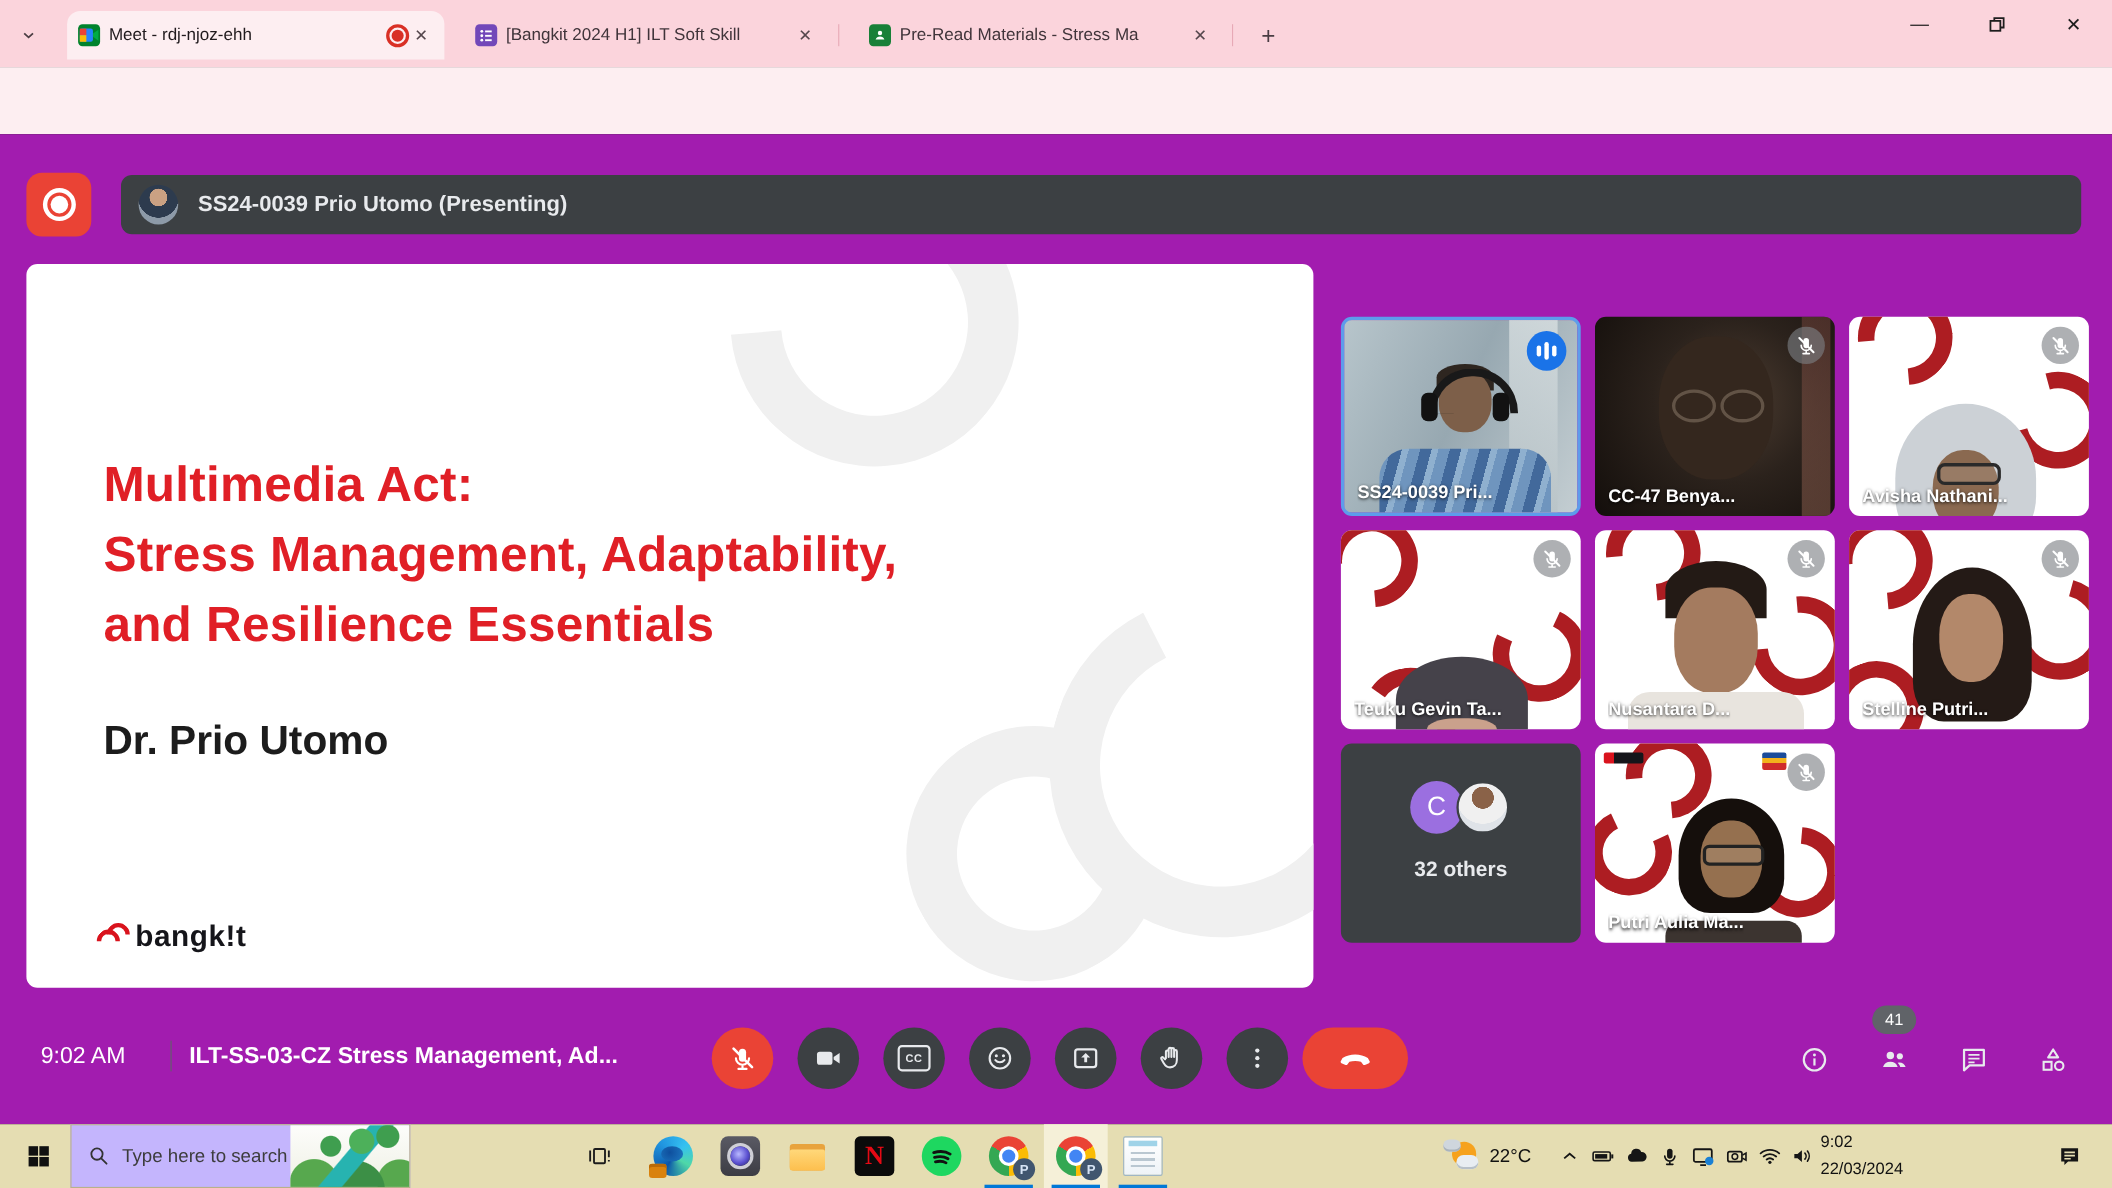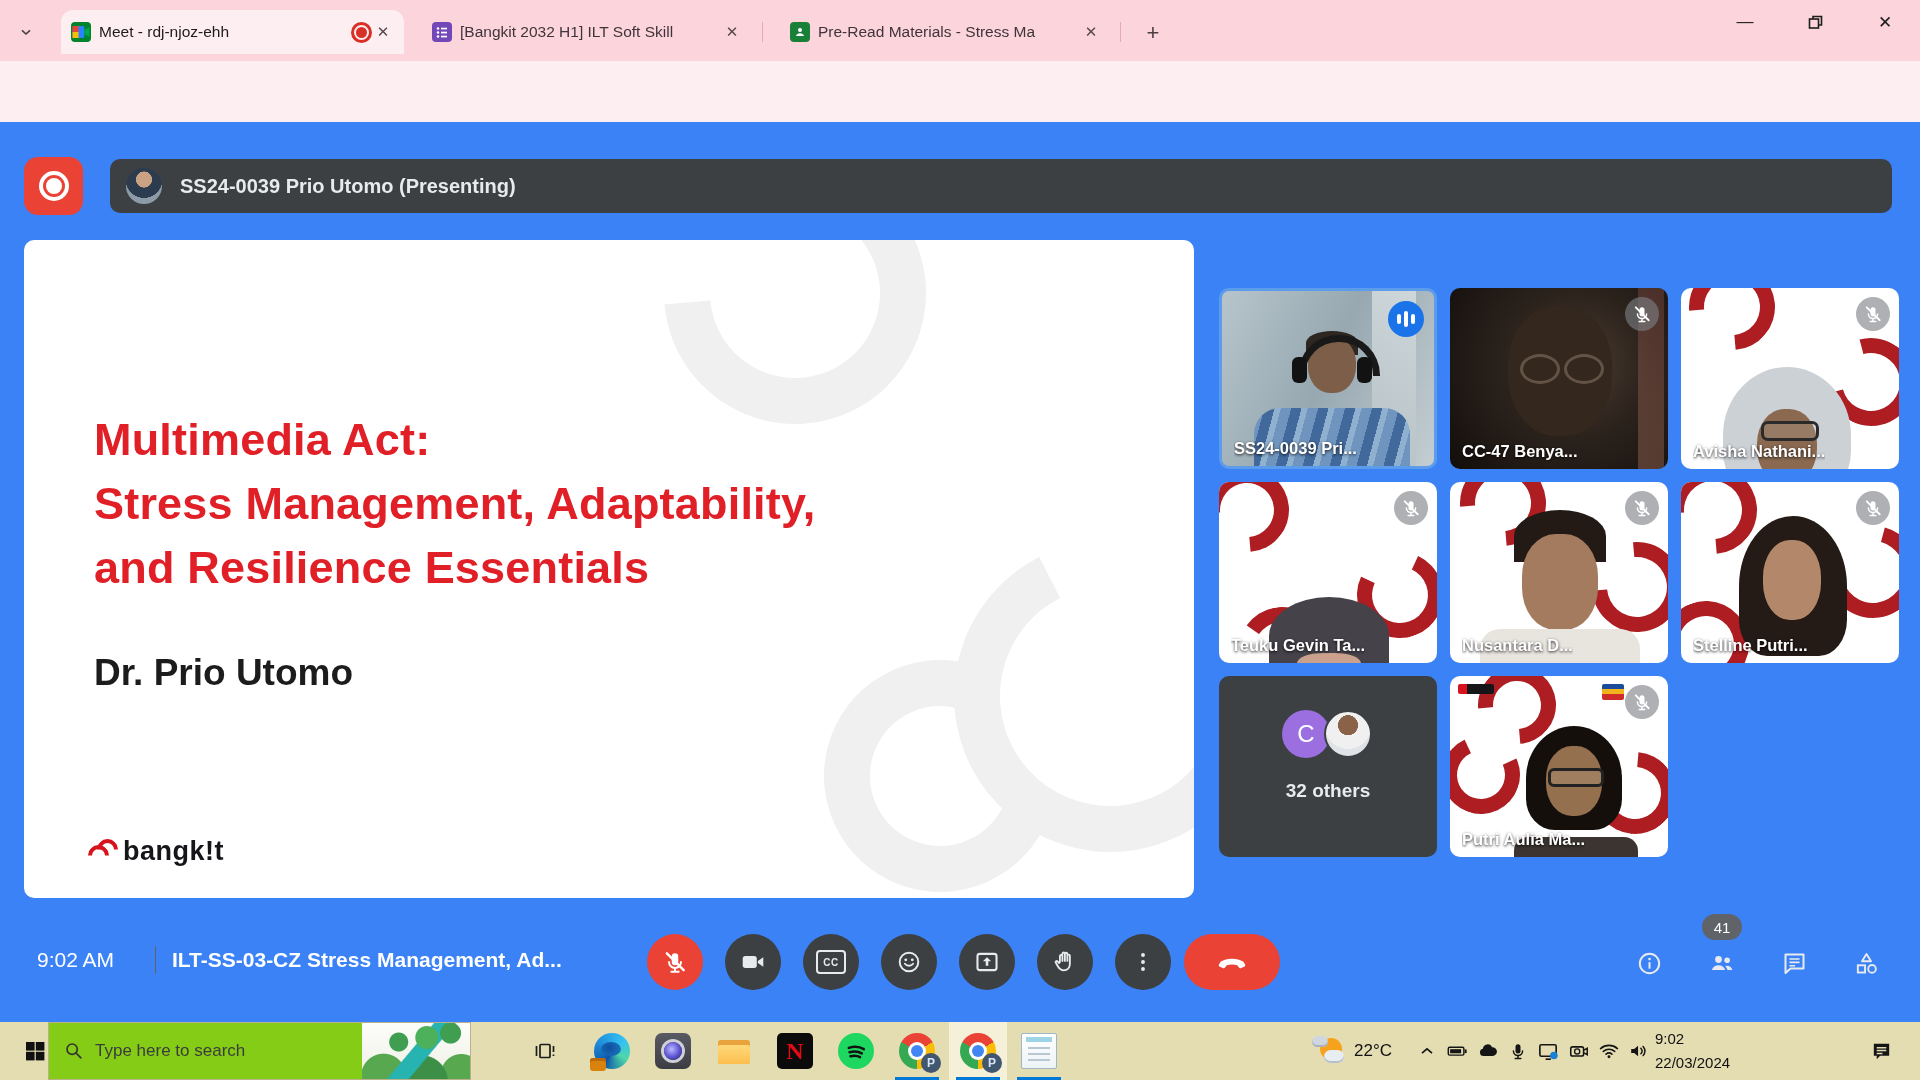--- a/index.html
+++ b/index.html
@@ -26,21 +26,21 @@
   .navic{top:73px;width:36px;height:36px;border-radius:50%;display:flex;align-items:center;justify-content:center;color:#56484e;}
   #omnibox{left:182px;top:71px;width:1478px;height:41px;border-radius:21px;background:#f3e1e5;
     display:flex;align-items:center;padding:0 12px;box-sizing:border-box;}
   #omnibox .url{font-size:17px;color:#282024;margin-left:12px;flex:1;white-space:nowrap;overflow:hidden;}
   .obicon{width:34px;height:34px;display:flex;align-items:center;justify-content:center;color:#56484e;}
   #avatar-p{left:1818px;top:74px;width:34px;height:34px;border-radius:50%;background:#1a73e8;color:#fff;
     display:flex;align-items:center;justify-content:center;font-size:16px;font-weight:700;}
   .tooldiv{left:1735px;top:75px;width:1px;height:32px;background:#e3b8c1;}
 
   
-  #meet{left:0;top:122px;width:1920px;height:900px;background:#3b82f6;}
+  #meet{left:0;top:122px;width:1920px;height:900px;background:#a21caf;}
   #rec-btn{left:24px;top:35px;width:59px;height:58px;border-radius:14px;background:#ea4335;
     display:flex;align-items:center;justify-content:center;}
   #rec-btn .ring{width:22px;height:22px;border-radius:50%;border:4px solid #fff;position:relative;}
   #rec-btn .ring::after{content:"";position:absolute;inset:3px;border-radius:50%;background:#fff;}
   #banner{left:110px;top:37px;width:1782px;height:54px;border-radius:10px;background:#3c4043;
     display:flex;align-items:center;padding:0 16px;box-sizing:border-box;}
   #banner .bavatar{width:36px;height:36px;border-radius:50%;
     background:radial-gradient(circle at 50% 32%,#caa183 0 26%,#2d3b4e 27% 60%,#8d9aa8 61%);flex:0 0 36px;}
   #banner .btext{color:#e8eaed;font-size:20px;font-weight:600;margin-left:18px;white-space:nowrap;}
 
@@ -107,21 +107,21 @@
     font-size:10px;font-weight:700;color:#e8eaed;letter-spacing:.5px;}
   #endcall{left:1184px;top:934px;width:96px;height:56px;border-radius:28px;background:#ea4335;color:#fff;
     display:flex;align-items:center;justify-content:center;}
   .rbtn{top:949px;width:28px;height:28px;color:#e8eaed;display:flex;align-items:center;justify-content:center;}
   #pcount{left:1702px;top:914px;min-width:40px;height:26px;border-radius:13px;background:#606368;color:#fff;
     font-size:15px;display:flex;align-items:center;justify-content:center;}
 
   
   #taskbar{left:0;top:1022px;width:1920px;height:58px;background:#e5ddb2;display:block;}
   #start{left:10px;top:1022px;width:50px;height:58px;display:flex;align-items:center;justify-content:center;}
-  #searchbox{left:48px;top:1022px;width:423px;height:58px;background:#84cc16;border:1px solid #b9b18a;box-sizing:border-box;
+  #searchbox{left:64px;top:1022px;width:309px;height:58px;background:#c4b5fd;border:1px solid #b9b18a;box-sizing:border-box;
     display:flex;align-items:center;}
   #searchbox .ph{font-size:17px;color:#3c3c3c;margin-left:10px;flex:1;}
   #searchbox .art{width:108px;height:56px;position:relative;overflow:hidden;
     background:
       radial-gradient(circle at 82% 18%,#3f9e4f 0 10px,transparent 11px),
       radial-gradient(circle at 60% 26%,#4db05a 0 11px,transparent 12px),
       radial-gradient(circle at 34% 34%,#3f9e4f 0 9px,transparent 10px),
       linear-gradient(130deg,transparent 0 46%,#27b3b0 47% 60%,transparent 61%),
       radial-gradient(circle at 20% 95%,#57a84e 0 22px,transparent 23px),
       radial-gradient(circle at 55% 105%,#3c8f46 0 26px,transparent 27px),
@@ -325,21 +325,21 @@
       <span class="favicon" style="background:#7248b9;">
         <svg width="20" height="20" viewBox="0 0 20 20">
             <circle cx="6" cy="6.5" r="1.3" fill="#fff"></circle>
             <rect x="9" y="5.7" width="6" height="1.7" fill="#fff"></rect>
             <circle cx="6" cy="10.5" r="1.3" fill="#fff"></circle>
             <rect x="9" y="9.7" width="6" height="1.7" fill="#fff"></rect>
             <circle cx="6" cy="14.5" r="1.3" fill="#fff"></circle>
             <rect x="9" y="13.7" width="6" height="1.7" fill="#fff"></rect>
           </svg>
       </span>
-      <span class="title">[Bangkit 2032 H1] ILT Soft Skill</span>
+      <span class="title">[Bangkit 2024 H1] ILT Soft Skill</span>
       <span class="tab-close">✕</span>
     </div>
     <div class="tab-sep" style="left:762px;"></div>
 
     <div class="tab" style="left:780px;width:332px;">
       <span class="favicon" style="background:#188038;">
         <svg width="20" height="20" viewBox="0 0 20 20">
             <rect x="3" y="3" width="14" height="14" rx="1.5" fill="#188038"></rect>
             <circle cx="10" cy="8" r="2" fill="#fff"></circle>
             <path d="M6 14c.6-1.8 2.1-2.8 4-2.8s3.4 1 4 2.8z" fill="#fff"></path>

